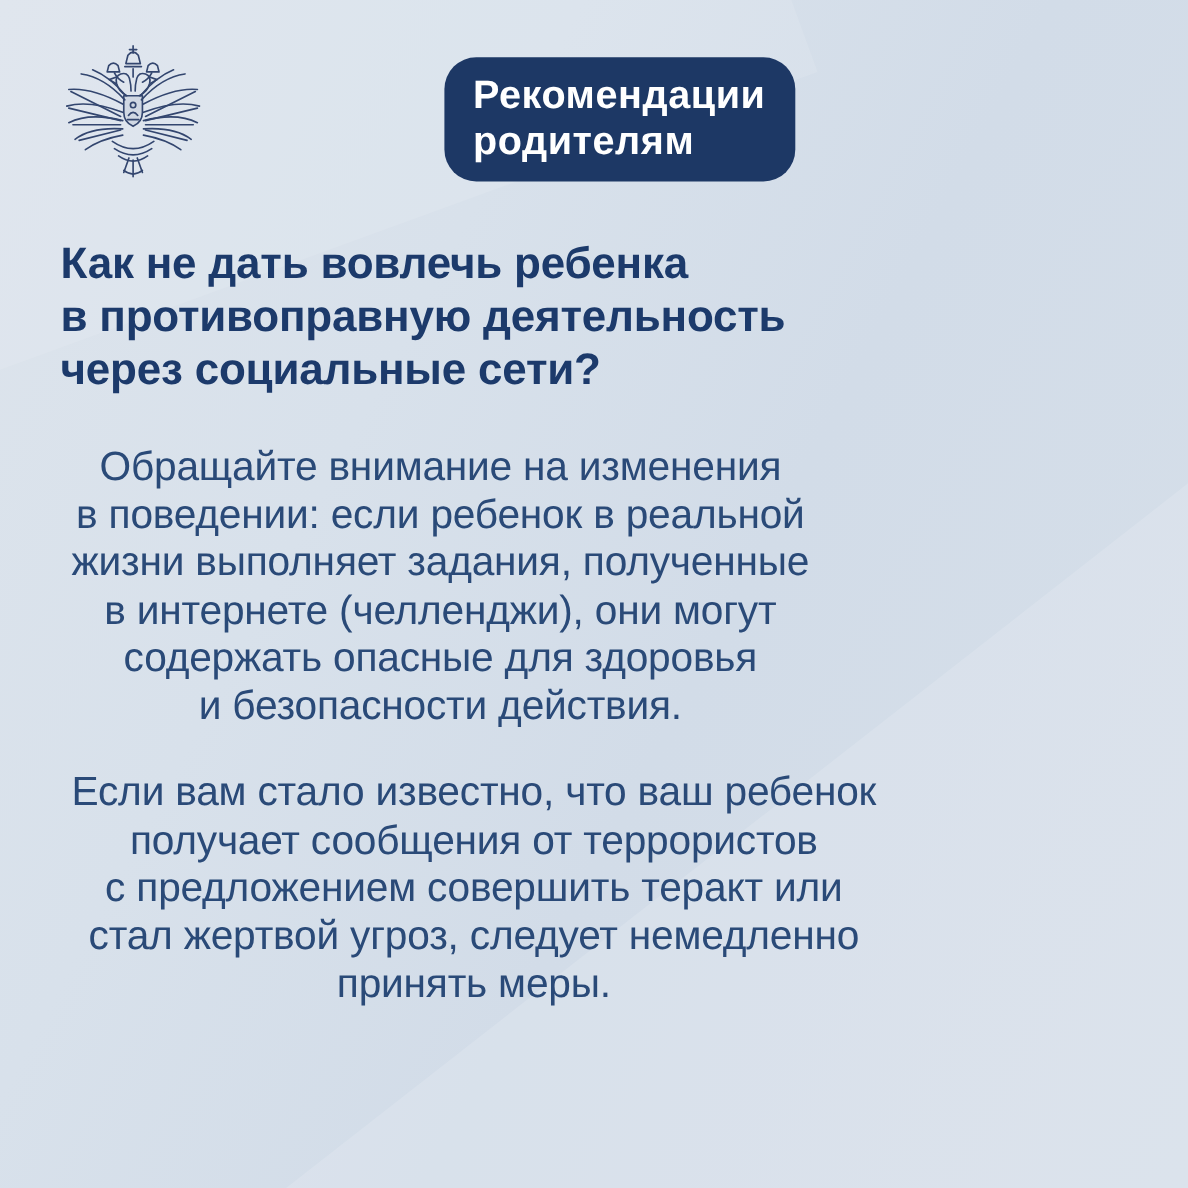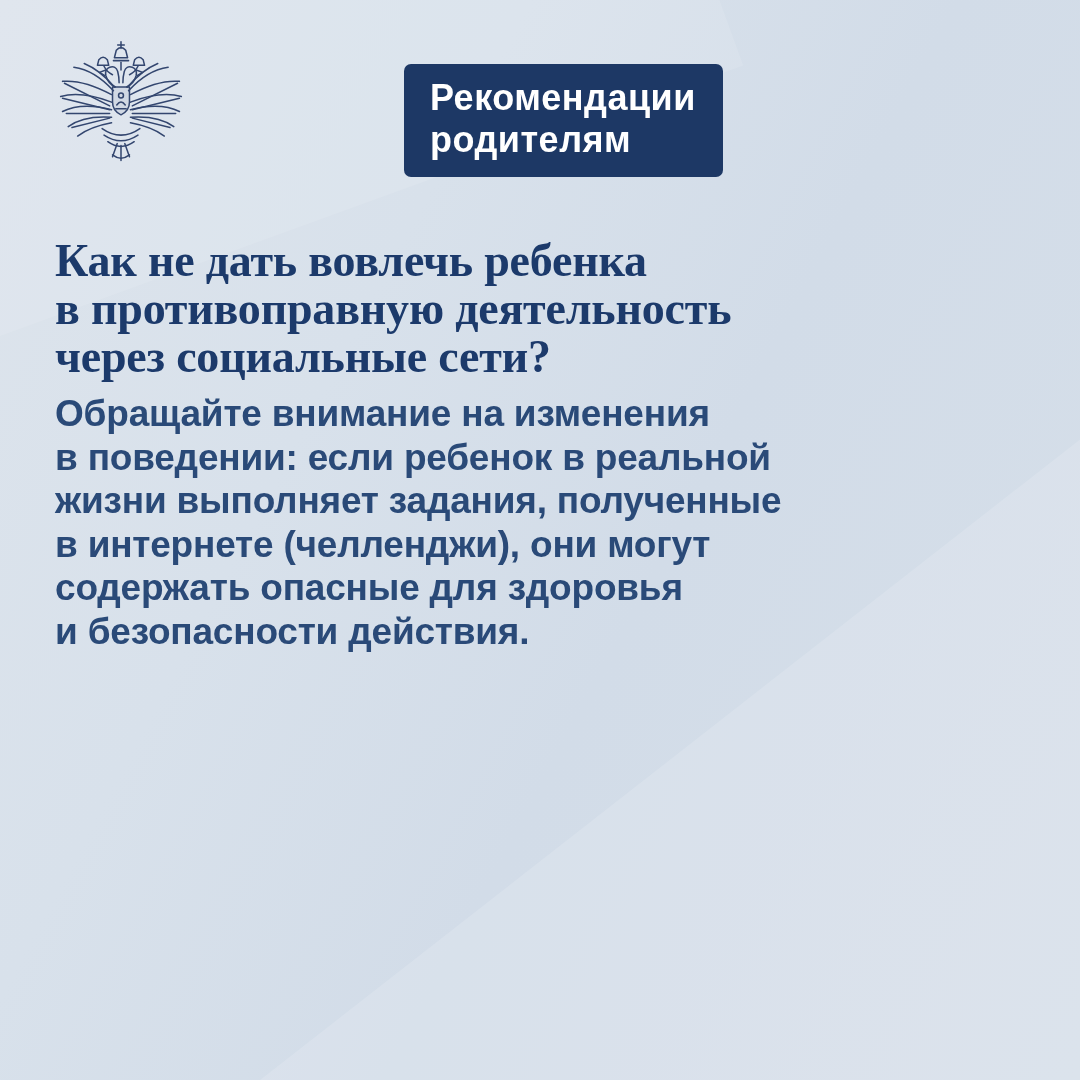--- a/index.html
+++ b/index.html
@@ -54,56 +54,56 @@
     font-family: "Liberation Serif", serif;
     font-size: 21px;
     line-height: 24px;
     letter-spacing: 0.4px;
     color: #33466f;
     white-space: pre-line;
   }
   .badge {
     position: absolute;
     left: 404px;
-    top: 64px;
+    top: 52px;
     background: #1d3865;
     color: #ffffff;
-    border-radius: 7px;
+    border-radius: 29px;
     padding: 13px 27px 16px 26px;
     font-size: 36px;
     line-height: 42px;
     font-weight: 700;
     letter-spacing: 0.5px;
     white-space: pre-line;
   }
 
   
   .title {
     position: absolute;
     left: 55px;
-    top: 237px;
+    top: 216px;
     margin: 0;
-    font-size: 46px;
+    font-size: 40px;
     line-height: 48px;
     font-weight: 700;
     letter-spacing: -0.2px;
     color: #1c3a6b;
     white-space: pre-line;
-    font-family: Liberation Serif, serif;
   }
   .body-text {
     position: absolute;
     left: 55px;
-    margin: 0;
+    margin: 10px;
     font-size: 37px;
     line-height: 43.5px;
-    font-weight: 700;
+    font-weight: 400;
     letter-spacing: -0.2px;
     color: #2a4a78;
     white-space: pre-line;
+    text-align: center;
   }
   .para-1 { top: 392px; }
   .para-2 { top: 688px; }
 </style>
 </head>
 <body>
 
 <div class="card">
   <div class="bg-shape one"></div>
   <div class="bg-shape two"></div>
@@ -165,13 +165,18 @@
 в противоправную деятельность
 через социальные сети?</h1>
 
   <p class="body-text para-1">Обращайте внимание на изменения
 в поведении: если ребенок в реальной
 жизни выполняет задания, полученные
 в интернете (челленджи), они могут
 содержать опасные для здоровья
 и безопасности действия.</p>
 
+  <p class="body-text para-2">Если вам стало известно, что ваш ребенок
+получает сообщения от террористов
+с предложением совершить теракт или
+стал жертвой угроз, следует немедленно
+принять меры.</p>
 </div>
 
 </body></html>

